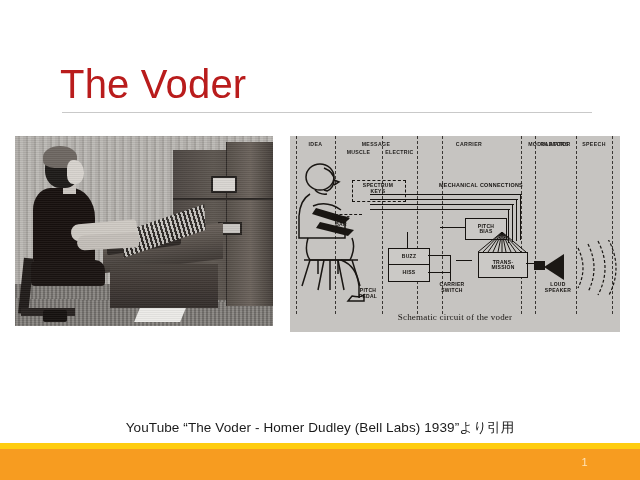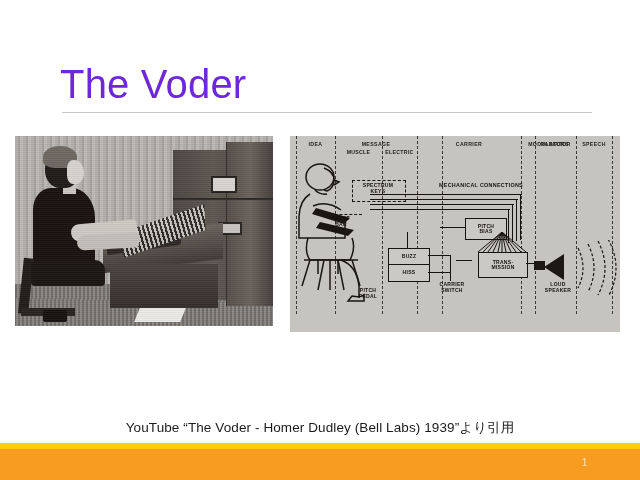--- a/index.html
+++ b/index.html
@@ -22,21 +22,21 @@
     background: #ffffff;
   }
 
   
   .title {
     position: absolute;
     left: 60px;
     top: 62px;
     font-size: 40px;
     font-weight: 400;
-    color: #6d28d9;
+    color: #b91c1c;
     letter-spacing: 0.2px;
     line-height: 1.1;
     white-space: nowrap;
   }
   .title-rule {
     position: absolute;
     left: 62px;
     top: 112px;
     width: 530px;
     height: 1px;
@@ -464,20 +464,21 @@
 
     <svg style="position:absolute; left:284px; top:104px; width:44px; height:56px;" viewBox="0 0 44 56">
       <g fill="none" stroke="#191613" stroke-width="1.2" stroke-dasharray="3 2">
         <path d="M4 8 q10 20 0 40"></path>
         <path d="M14 4 q12 24 0 48"></path>
         <path d="M24 1 q14 27 0 54"></path>
         <path d="M34 -1 q16 29 0 58"></path>
       </g>
     </svg>
 
+    <div class="dg-caption">Schematic circuit of the voder</div>
   </div>
 
   <div class="caption">YouTube “The Voder - Homer Dudley (Bell Labs) 1939”より引用</div>
 
   <div class="bar-yellow"></div>
   <div class="bar-orange"></div>
   <div class="slide-number">1</div>
 
 </div>
 

